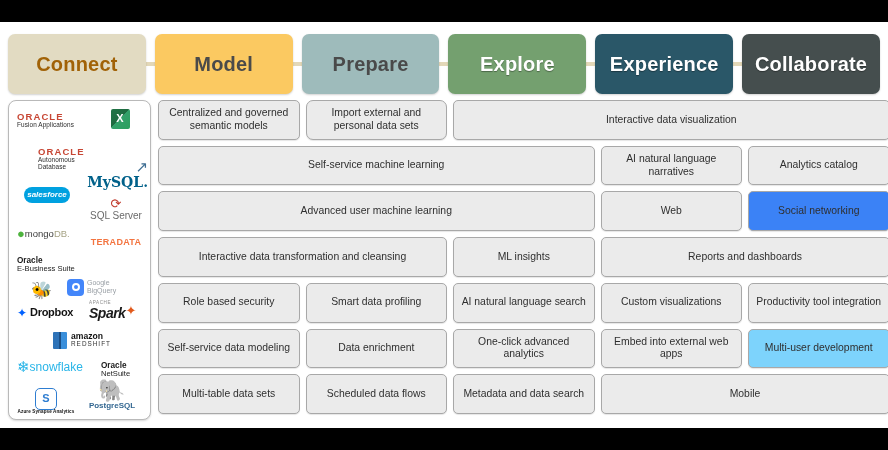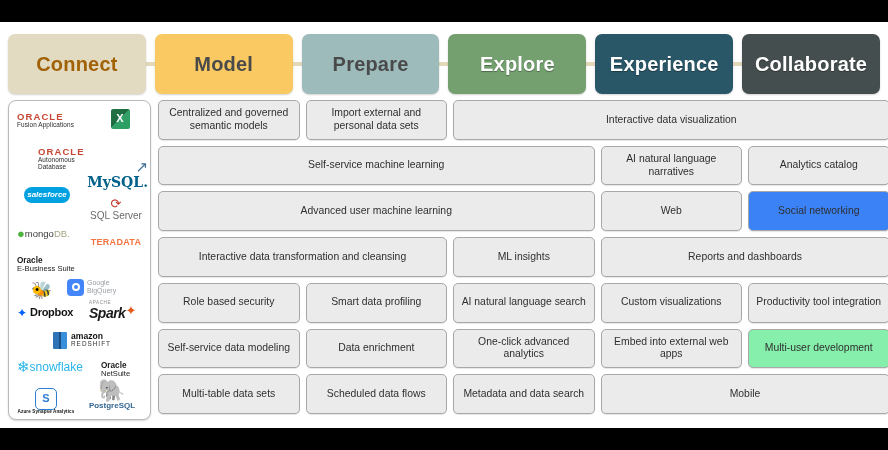--- a/index.html
+++ b/index.html
@@ -293,21 +293,21 @@
         <span class="az-txt">Azure Synapse Analytics</span>
       </div>
 
     </div>
 
     <div id="rows">
         <div class="row">
           <div class="cell s1" style="background: rgb(235, 235, 235); border-color: rgb(168, 168, 168);">
             <span>Centralized and governed semantic models</span>
           </div>
-          <div class="cell s1" style="background: rgb(235, 235, 235); border-color: rgb(168, 168, 168);">
+          <div class="cell s1" style="background: rgb(235, 235, 235); border-color: rgb(168, 168, 168); border-radius: 7px;">
             <span>Import external and personal data sets</span>
           </div>
           <div class="cell s3" style="background: rgb(235, 235, 235); border-color: rgb(168, 168, 168);">
             <span>Interactive data visualization</span>
           </div>
         </div>
         <div class="row">
           <div class="cell s3" style="background: rgb(235, 235, 235); border-color: rgb(168, 168, 168);">
             <span>Self-service machine learning</span>
           </div>
@@ -363,21 +363,21 @@
           </div>
           <div class="cell s1" style="background: rgb(235, 235, 235); border-color: rgb(168, 168, 168);">
             <span>Data enrichment</span>
           </div>
           <div class="cell s1" style="background: rgb(235, 235, 235); border-color: rgb(168, 168, 168);">
             <span>One-click advanced analytics</span>
           </div>
           <div class="cell s1" style="background: rgb(235, 235, 235); border-color: rgb(168, 168, 168);">
             <span>Embed into external web apps</span>
           </div>
-          <div class="cell s1" style="background: #86efac; border-color: rgb(168, 168, 168);">
+          <div class="cell s1" style="background: #7dd3fc; border-color: rgb(168, 168, 168);">
             <span>Multi-user development</span>
           </div>
         </div>
         <div class="row">
           <div class="cell s1" style="background: rgb(235, 235, 235); border-color: rgb(168, 168, 168);">
             <span>Multi-table data sets</span>
           </div>
           <div class="cell s1" style="background: rgb(235, 235, 235); border-color: rgb(168, 168, 168);">
             <span>Scheduled data flows</span>
           </div>

